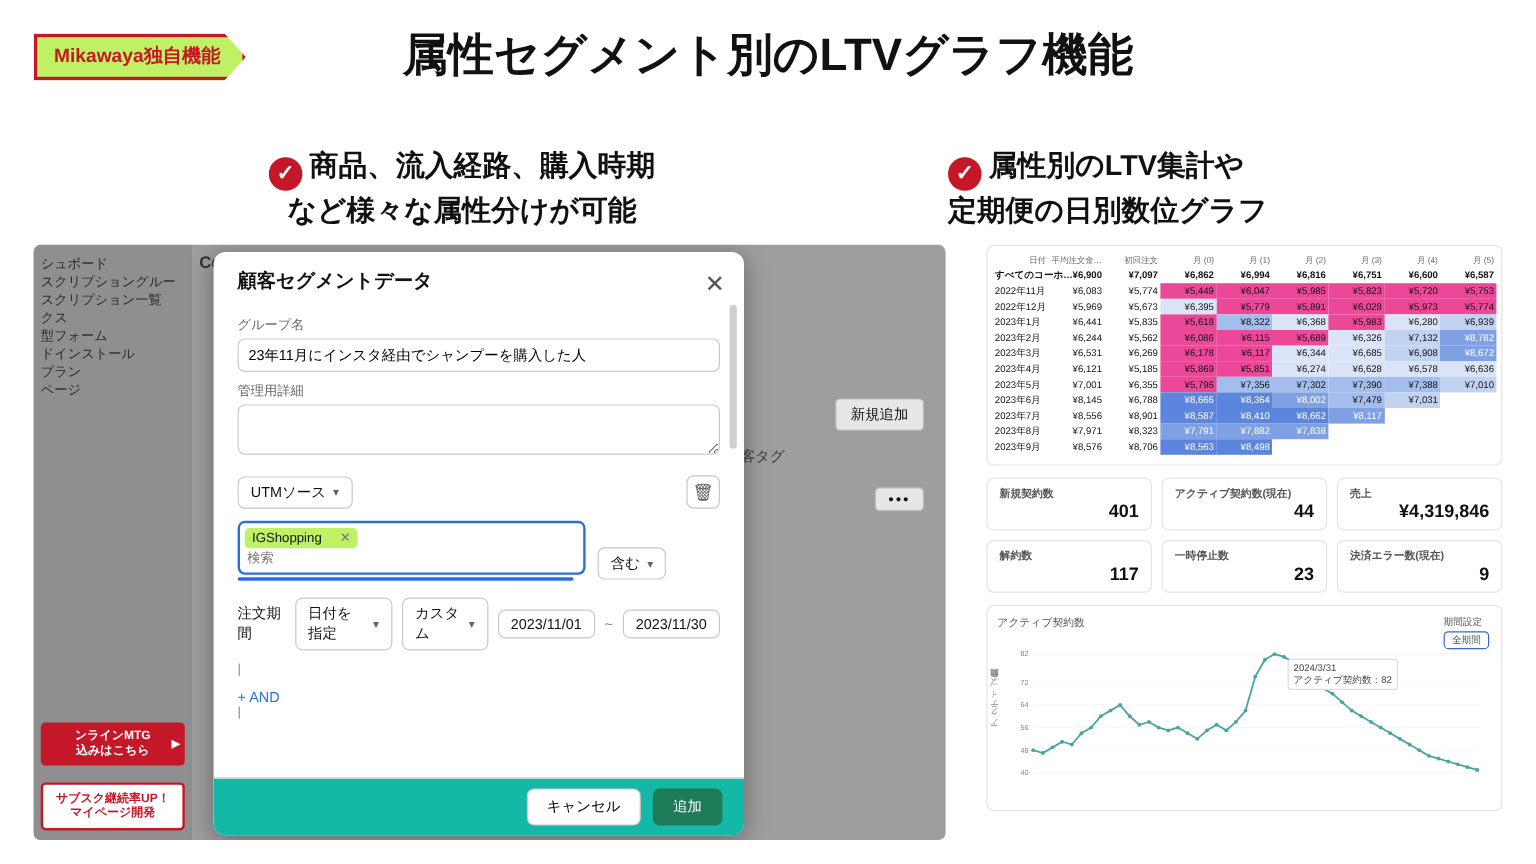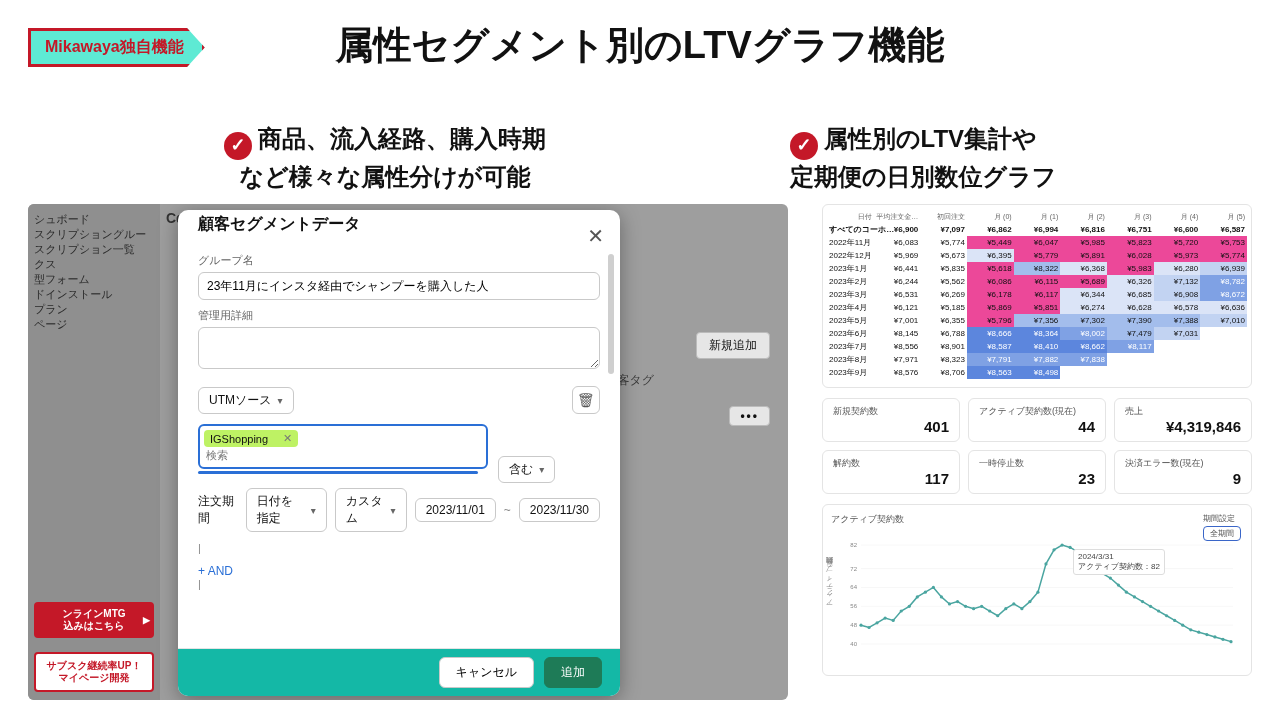--- a/index.html
+++ b/index.html
@@ -3,21 +3,21 @@
 <meta charset="utf-8">
 <style>
   * { box-sizing: border-box; margin: 0; padding: 0; }
   body {
     width: 1280px; height: 720px;
     font-family: "Hiragino Sans", "Meiryo", sans-serif;
     background: #fff; color: #111; position: relative; overflow: hidden;
   }
   .badge-tag {
     position: absolute; top: 28px; left: 28px;
-    background: #5eead4; border: 3px solid #c41828;
+    background: #bef264; border: 3px solid #c41828;
     color: #c41828; font-weight: 700; font-size: 16px;
     padding: 6px 18px 6px 14px;
     clip-path: polygon(0 0, 90% 0, 100% 50%, 90% 100%, 0 100%);
   }
   .page-title {
     position: absolute; top: 20px; left: 0; width: 100%;
     text-align: center; font-size: 38px; font-weight: 800;
   }
   .feature {
     position: absolute; top: 122px; font-size: 24px; font-weight: 800;
@@ -60,21 +60,21 @@
     letter-spacing:2px;font-weight:700;
   }
   .tag-label{
     position:absolute; right:134px; top:168px; color:#3a3a3a; font-size:12px;
   }
 
   
   .modal{
     position:absolute; left:150px; top:6px; width:442px; height:486px;
     background:#fff; border-radius:10px; box-shadow:0 4px 20px rgba(0,0,0,.35);
-    padding:4px 20px 60px; overflow:hidden;
+    padding:14px 20px 60px; overflow:hidden;
   }
   .modal h3{font-size:16px;font-weight:700;margin-bottom:18px;}
   .modal .close{
     position:absolute;right:16px;top:14px;font-size:20px;color:#555;cursor:pointer;
   }
   .modal .scroll-fake{
     position:absolute;right:6px;top:44px;width:6px;height:120px;background:#cfcfcf;border-radius:3px;
   }
   .m-label{font-size:11px;color:#666;margin:8px 0 4px;}
   .m-input{
@@ -134,21 +134,21 @@
   .cohort-tbl tr:first-child td{font-weight:700;}
   .shade1{background:#ec4899;}
   .shade2{background:#dbe4f7;}
   .shade3{background:#c2d3f2;}
   .shade4{background:#a3bdec;}
   .shade5{background:#7fa1e4;color:#fff;}
   .shade6{background:#5c86dd;color:#fff;}
 
   .metric-cards{display:grid;grid-template-columns:1fr 1fr 1fr;gap:8px;}
   .card{border:1px solid #e4e4e4;border-radius:6px;padding:6px 10px;}
-  .card .lbl{font-size:9px;color:#555;}
+  .card .lbl{font-size:9px;color:#555;font-weight:bold;}
   .card .val{font-size:15px;font-weight:600;text-align:right;}
 
   .chart-box{
     border:1px solid #e4e4e4;border-radius:6px;padding:8px;position:relative;height:172px;
   }
   .chart-title{font-size:9px;color:#555;}
   .chart-setting{
     position:absolute;right:10px;top:8px;font-size:8px;color:#555;
   }
   .chart-setting .pill{

